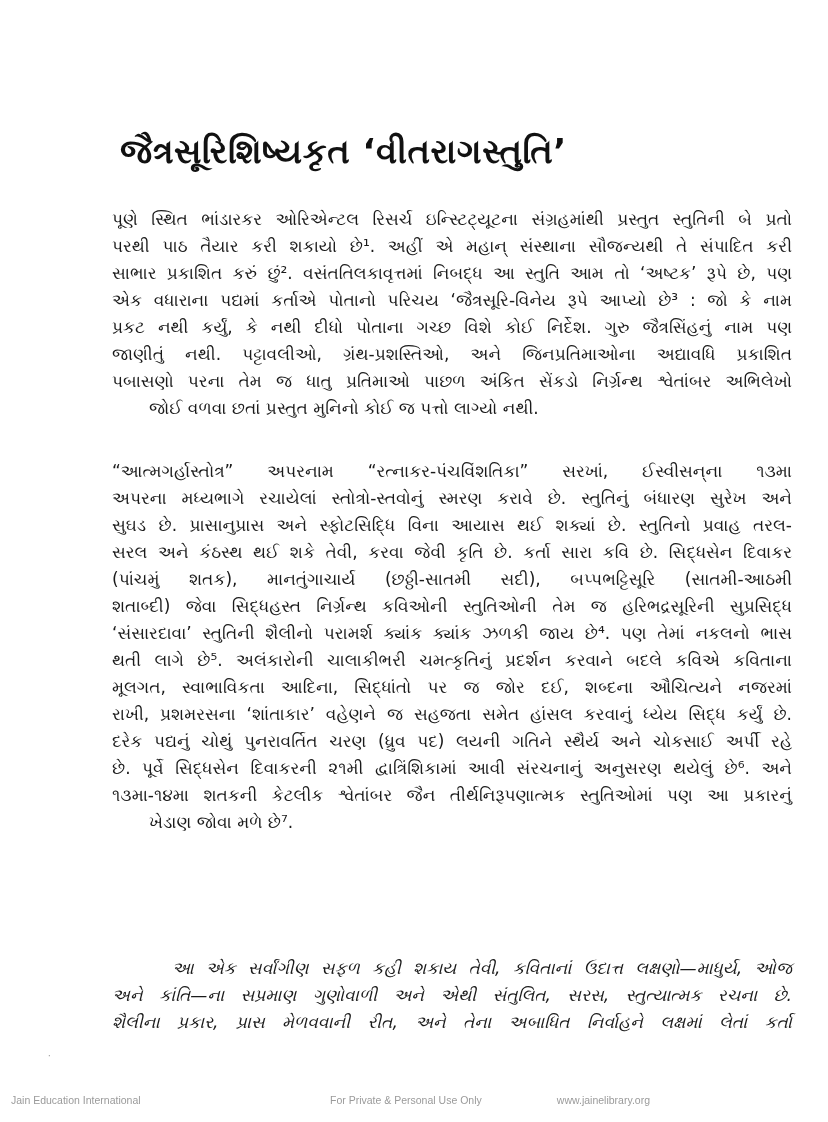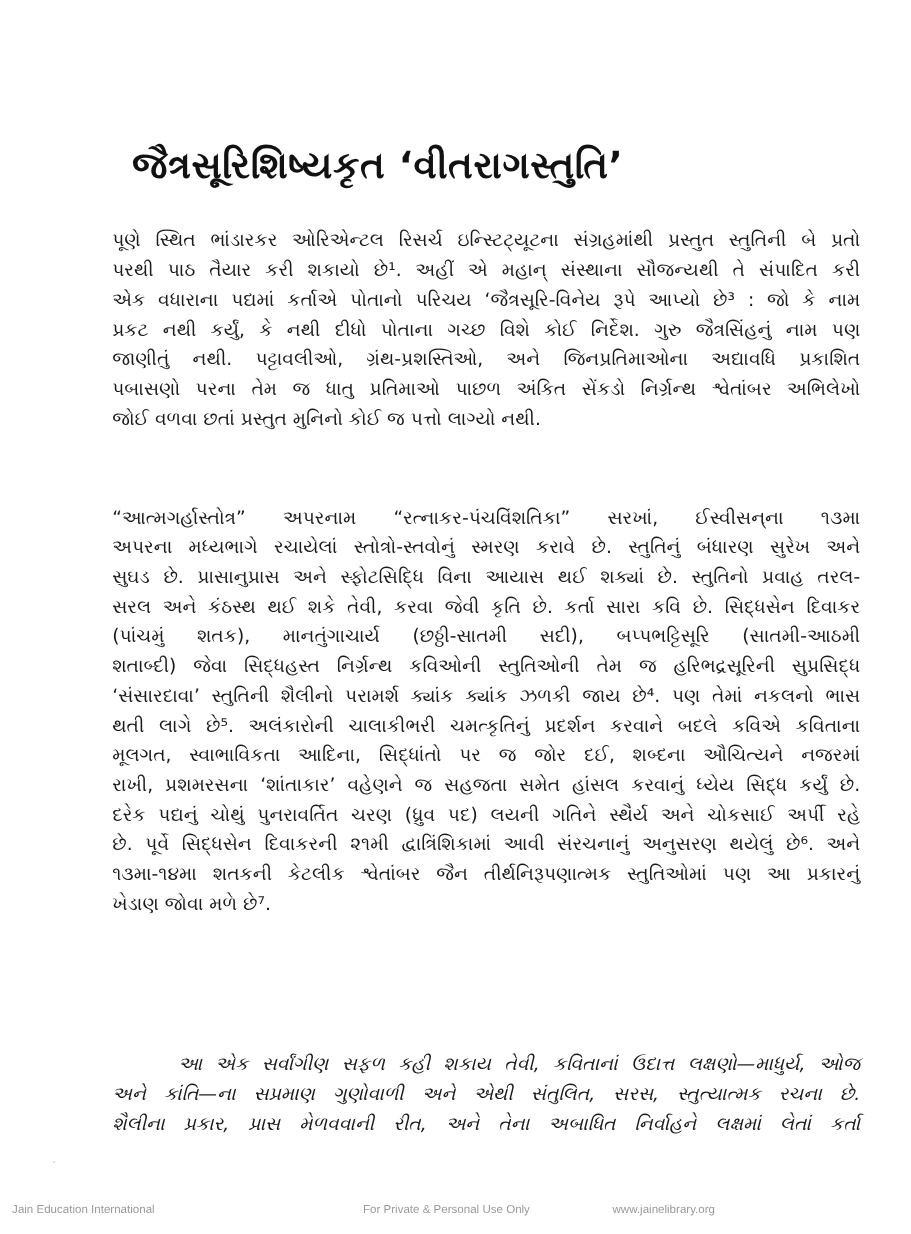--- a/index.html
+++ b/index.html
@@ -3,26 +3,26 @@
 <meta charset="utf-8">
 <style>
   html, body { margin: 0; padding: 0; background: #ffffff; }
   body { width: 828px; height: 1122px; position: relative; overflow: hidden; color: #1a1a1a; }
   .page-title {
     position: absolute; left: 84px; top: 108px;
     font-family: "DejaVu Sans", sans-serif; font-size: 34px; font-weight: bold;
     color: #111; letter-spacing: 0.5px; white-space: nowrap; margin-left: 36px;
   }
   .body-text {
-    position: absolute; left: 102px; width: 680px;
+    position: absolute; left: 112px; width: 680px;
     font-family: "DejaVu Sans", sans-serif; font-size: 17px;
     color: #1a1a1a;
   }
   .line { display: block; height: 27px; line-height: 27px; white-space: nowrap; text-align: justify; text-align-last: justify; }
-  .line.last { text-align-last: left; }
+  .line.last { text-align-last: left; margin-left: 37px; }
   .indent { padding-left: 60px; }
   #para1 { top: 206px; }
   #para2 { top: 458px; }
   #para3 { top: 955px; font-style: italic; }
   .stray-mark { position: absolute; left: 48px; top: 1052px; font-family: "DejaVu Sans", sans-serif; font-size: 8px; color: #888; }
   .footer {
     position: absolute; top: 1094px; left: 0; width: 672px; height: 20px;
     font-family: "Liberation Sans", sans-serif; font-size: 10.5px; color: #9a9a9a;
   }
   .footer span { position: absolute; top: 0; }
@@ -31,20 +31,21 @@
   .f-right { right: 22px; text-align: center; }
 </style>
 </head>
 <body>
 
 <h1 class="page-title">જૈત્રસૂરિશિષ્યકૃત ‘વીતરાગસ્તુતિ’</h1>
 
 <div class="body-text" id="para1">
   <span class="line">પૂણે સ્થિત ભાંડારકર ઓરિએન્ટલ રિસર્ચ ઇન્સ્ટિટ્યૂટના સંગ્રહમાંથી પ્રસ્તુત સ્તુતિની બે પ્રતો</span>
   <span class="line">પરથી પાઠ તૈયાર કરી શકાયો છે¹. અહીં એ મહાન્ સંસ્થાના સૌજન્યથી તે સંપાદિત કરી</span>
+  <span class="line">સાભાર પ્રકાશિત કરું છું². વસંતતિલકાવૃત્તમાં નિબદ્ધ આ સ્તુતિ આમ તો ‘અષ્ટક’ રૂપે છે, પણ</span>
   <span class="line">એક વધારાના પદ્યમાં કર્તાએ પોતાનો પરિચય ‘જૈત્રસૂરિ-વિનેય રૂપે આપ્યો છે³ : જો કે નામ</span>
   <span class="line">પ્રકટ નથી કર્યું, કે નથી દીધો પોતાના ગચ્છ વિશે કોઈ નિર્દેશ. ગુરુ જૈત્રસિંહનું નામ પણ</span>
   <span class="line">જાણીતું નથી. પટ્ટાવલીઓ, ગ્રંથ-પ્રશસ્તિઓ, અને જિનપ્રતિમાઓના અદ્યાવધિ પ્રકાશિત</span>
   <span class="line">પબાસણો પરના તેમ જ ધાતુ પ્રતિમાઓ પાછળ અંકિત સેંકડો નિર્ગ્રન્થ શ્વેતાંબર અભિલેખો</span>
   <span class="line last">જોઈ વળવા છતાં પ્રસ્તુત મુનિનો કોઈ જ પત્તો લાગ્યો નથી.</span>
 </div>
 
 <div class="body-text" id="para2">
   <span class="line">“આત્મગર્હાસ્તોત્ર” અપરનામ “રત્નાકર-પંચવિંશતિકા” સરખાં, ઈસ્વીસન્‌ના ૧૩મા</span>
   <span class="line">અપરના મધ્યભાગે રચાયેલાં સ્તોત્રો-સ્તવોનું સ્મરણ કરાવે છે. સ્તુતિનું બંધારણ સુરેખ અને</span>

